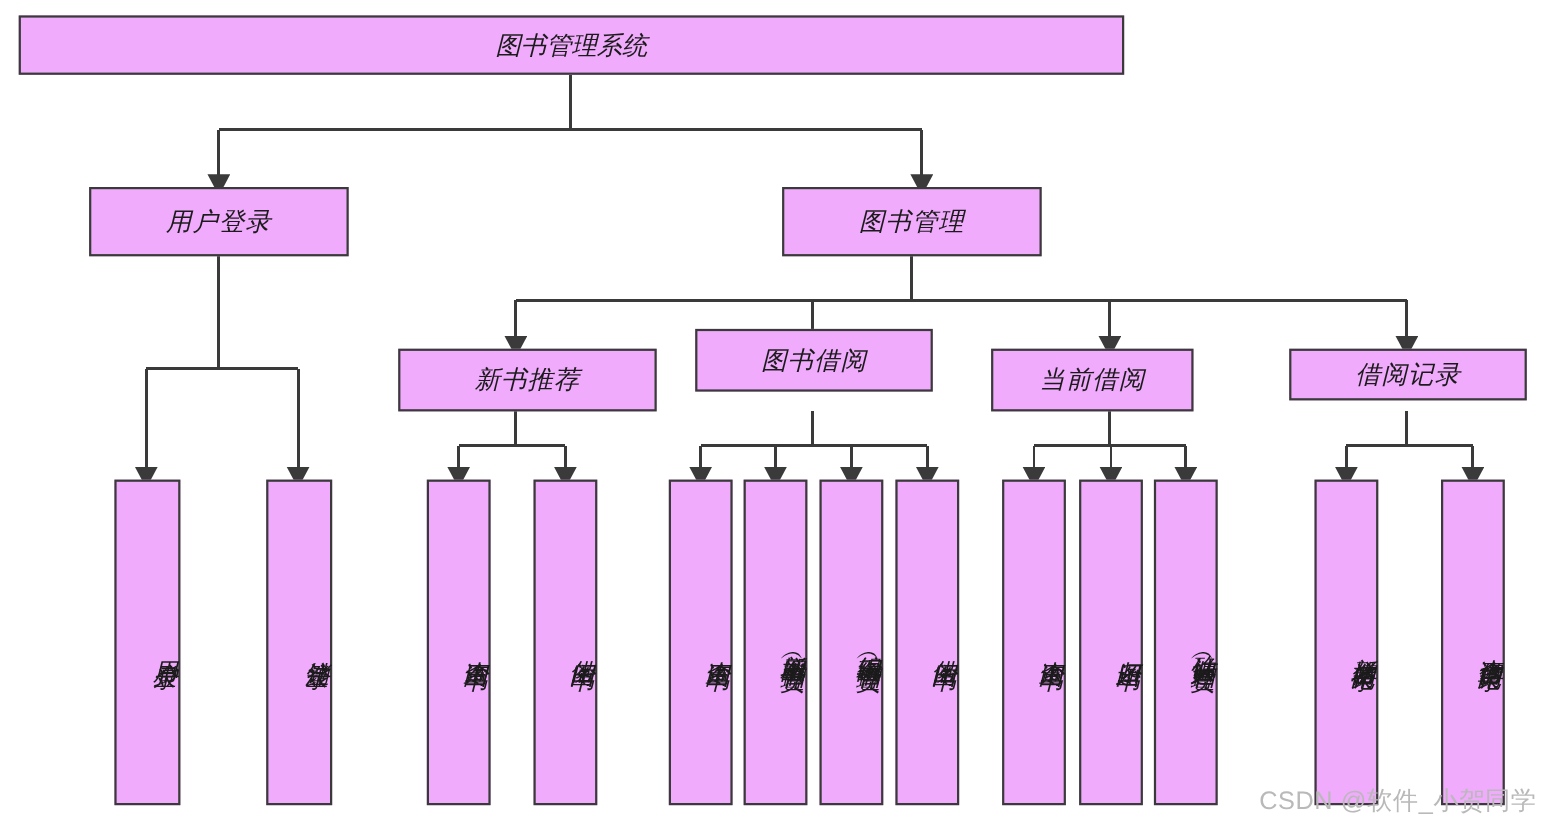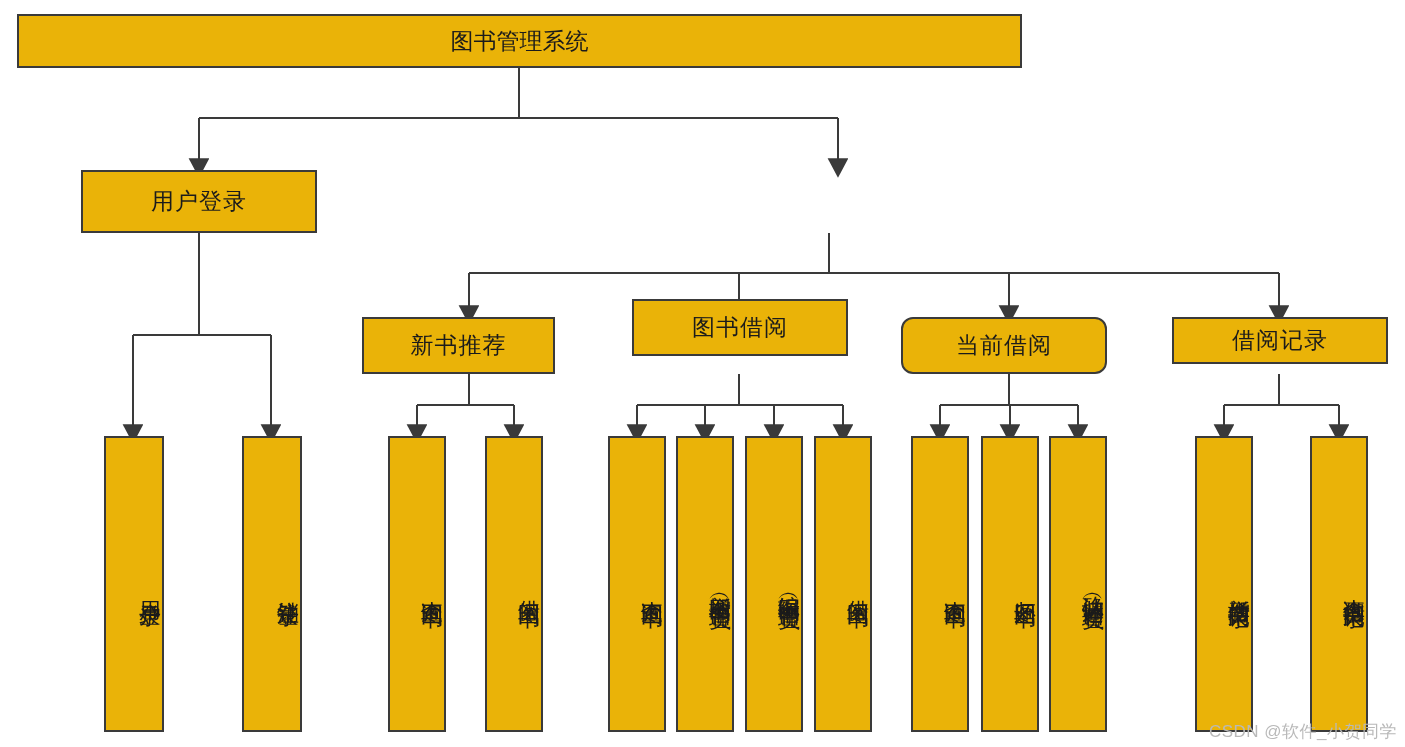--- a/index.html
+++ b/index.html
@@ -5,24 +5,25 @@
   html,body{margin:0;padding:0;background:#ffffff;}
   body{
     font-family:"Liberation Sans","DejaVu Sans",sans-serif;
     width:1405px;height:747px;overflow:hidden;position:relative;
   }
   #stage{position:relative;width:1405px;height:747px;background:#fff;}
   svg#wires{position:absolute;left:0;top:0;width:1405px;height:747px;}
   .node{
     position:absolute;
     box-sizing:border-box;
-    background:#eab308;
+    background:#f0abfc;
     border:2.5px solid #3a3a3a;
     display:flex;align-items:center;justify-content:center;
     color:#1b1b1b;
+    font-style:italic;
   }
   .node.horiz{font-size:23px;letter-spacing:1px;}
   .node.root{font-size:23px;}
   .node.vert{
     writing-mode:vertical-rl;
     text-orientation:upright;
     font-size:22px;
     line-height:1.06;
     letter-spacing:2px;
     padding-top:6px;
@@ -31,21 +32,21 @@
   }
   .node.vert .lbl{
     writing-mode:vertical-rl;
     text-orientation:upright;
     white-space:normal;
     display:block;
   }
   .watermark{
     position:absolute;
     right:8px;bottom:4px;
-    font-size:17px;
+    font-size:23px;
     color:#b9b9b9;
     letter-spacing:0.5px;
     white-space:nowrap;
     pointer-events:none;
   }
 </style>
 </head>
 <body>
 
 <div id="stage">
@@ -100,28 +101,31 @@
     </g>
   </svg>
 
   <div class="node root" style="left:17px;top:14px;width:1005px;height:54px;">
     <span class="lbl">图书管理系统</span>
   </div>
 
   <div class="node horiz" style="left:81px;top:170px;width:236px;height:63px;">
     <span class="lbl">用户登录</span>
   </div>
+  <div class="node horiz" style="left:711px;top:170px;width:236px;height:63px;">
+    <span class="lbl">图书管理</span>
+  </div>
 
-  <div class="node horiz" style="left:362px;top:317px;width:193px;height:57px;">
+  <div class="node horiz" style="left:362px;top:317px;width:235px;height:57px;">
     <span class="lbl">新书推荐</span>
   </div>
   <div class="node horiz" style="left:632px;top:299px;width:216px;height:57px;">
     <span class="lbl">图书借阅</span>
   </div>
-  <div class="node horiz" style="left:901px;top:317px;width:206px;height:57px;border-radius:12px;">
+  <div class="node horiz" style="left:901px;top:317px;width:184px;height:57px;">
     <span class="lbl">当前借阅</span>
   </div>
   <div class="node horiz" style="left:1172px;top:317px;width:216px;height:47px;">
     <span class="lbl">借阅记录</span>
   </div>
 
   <div class="node vert" style="left:104px;top:436px;width:60px;height:296px;">
     <span class="lbl">用户登录</span>
   </div>
   <div class="node vert" style="left:242px;top:436px;width:60px;height:296px;">

